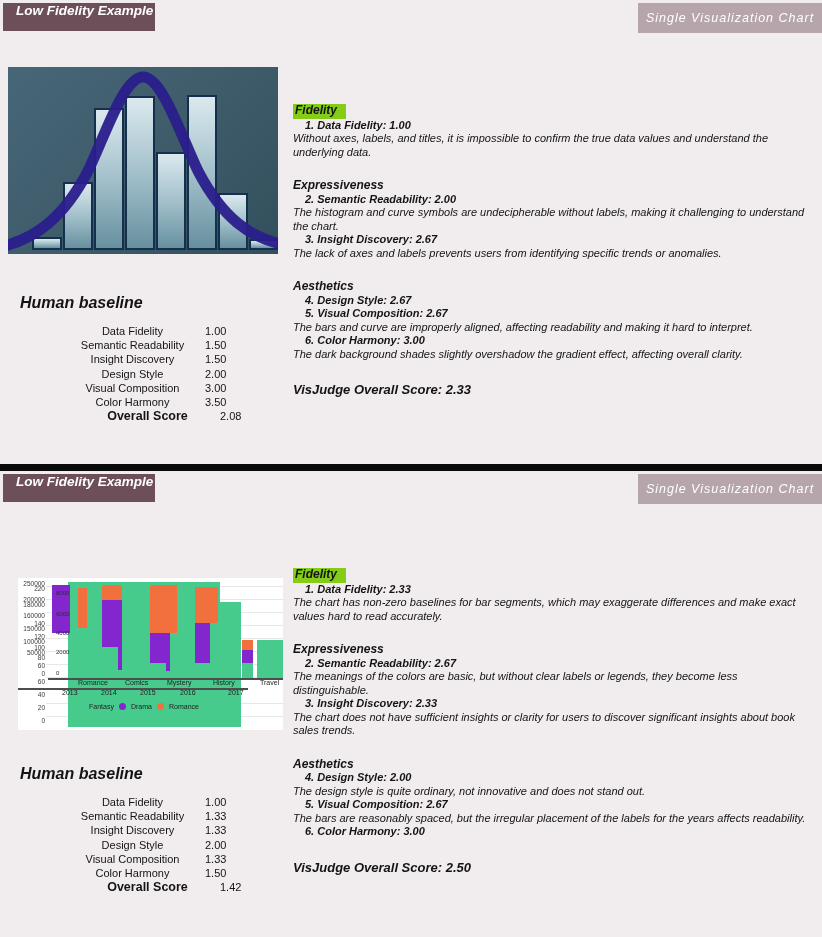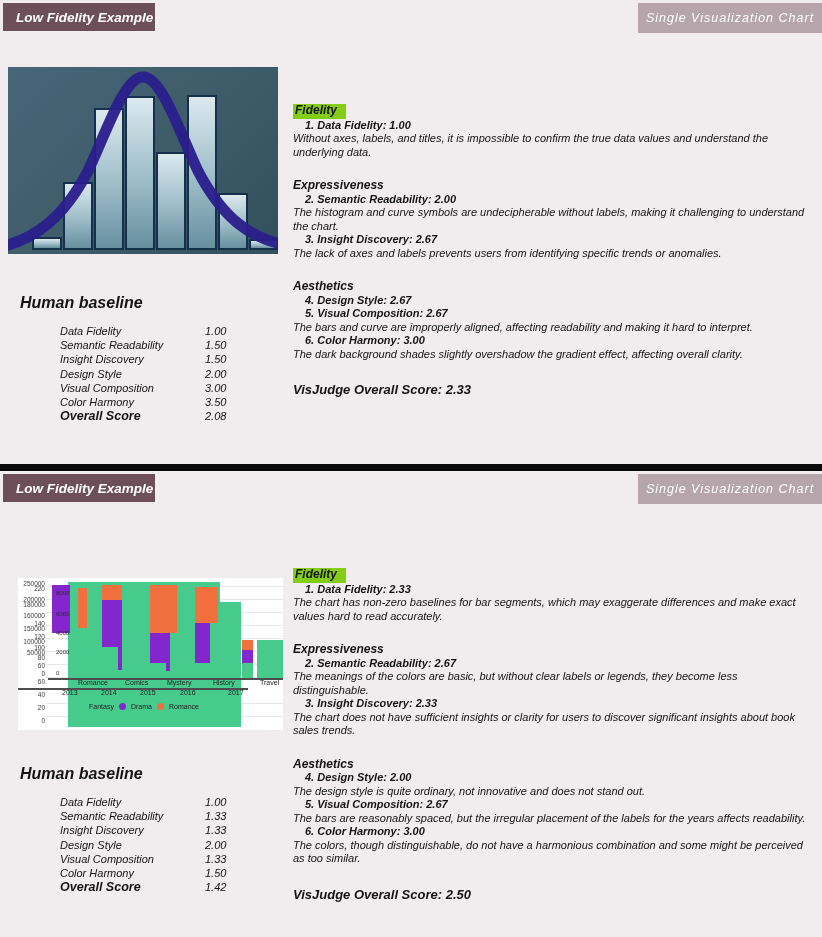--- a/index.html
+++ b/index.html
@@ -2,35 +2,35 @@
 <html><head>
 <meta charset="utf-8">
 <style>
   html,body{margin:0;padding:0;}
   body{width:822px;height:937px;background:#f1ecee;font-family:"Liberation Sans",sans-serif;color:#141414;position:relative;overflow:hidden;}
   .panel{position:absolute;left:0;width:822px;}
   #panel1{top:0;height:464px;}
   #panel2{top:471px;height:466px;}
   #divider{position:absolute;top:464px;left:0;width:822px;height:7px;background:#0a0a0a;}
   .badge-dark{position:absolute;top:3px;left:3px;width:152px;height:28px;background:#6d4f59;color:#fff;
-    font-style:italic;font-weight:bold;font-size:13.5px;display:flex;align-items:center;padding-left:13px;box-sizing:border-box;}
+    font-style:italic;font-weight:bold;font-size:13.5px;display:flex;align-items:flex-start;padding-left:13px;box-sizing:border-box;}
   .badge-light{position:absolute;top:3px;left:638px;width:184px;height:30px;background:#b7a5ac;color:#fff;
     font-style:italic;font-size:12.5px;letter-spacing:1px;display:flex;align-items:center;justify-content:center;}
   
   .chart1{position:absolute;left:8px;top:67px;width:270px;height:187px;overflow:hidden;
     background:linear-gradient(135deg,#476678 0%,#3f5d6b 45%,#32505c 100%);}
   .c1bar{position:absolute;bottom:4px;width:30px;background:linear-gradient(#dbe9ee,#9dbcc7 55%,#67909f);
     border:2px solid #14304d;box-sizing:border-box;}
   .curve-svg{position:absolute;left:0;top:0;}
   
   .hb-title{position:absolute;left:20px;top:294px;font-style:italic;font-weight:bold;font-size:16px;}
-  .hb-table{position:absolute;left:60px;top:324px;width:200px;font-style:italic;font-size:11px;line-height:14.2px;}
+  .hb-table{position:absolute;left:60px;top:324px;width:200px;font-size:11px;line-height:14.2px;text-align:center;}
   .hb-row{display:flex;}
   .hb-label{width:145px;}
-  .hb-row.ov .hb-label{font-weight:bold;font-size:12.5px;}
+  .hb-row.ov .hb-label{font-weight:bold;font-size:12.5px;margin-left:15px;}
   
   .evalcol{position:absolute;left:293px;width:520px;font-style:italic;font-size:11px;line-height:13.5px;}
   #panel1 .evalcol{top:104px;}
   #panel2 .evalcol{top:97px;}
   .sec + .sec{margin-top:20px;}
   .sec-title{font-weight:bold;font-size:12px;display:inline-block;}
   .sec-title.hl{background:#84cc16;padding:0 9px 1px 2px;}
   .item-head{font-weight:bold;margin-left:12px;}
   .overall-line{margin-top:22px;font-weight:bold;font-size:13px;}
   
@@ -272,17 +272,16 @@
       <div class="item-head">3. Insight Discovery: 2.33</div>
       <div class="item-body">The chart does not have sufficient insights or clarity for users to discover significant insights about book sales trends.</div>
     </div>
     <div class="sec">
       <span class="sec-title">Aesthetics</span>
       <div class="item-head">4. Design Style: 2.00</div>
       <div class="item-body">The design style is quite ordinary, not innovative and does not stand out.</div>
       <div class="item-head">5. Visual Composition: 2.67</div>
       <div class="item-body">The bars are reasonably spaced, but the irregular placement of the labels for the years affects readability.</div>
       <div class="item-head">6. Color Harmony: 3.00</div>
-      <div class="item-body">The colors, though distinguishable, do not have a harmonious combination and some might be perceived as too similar.</div>
     </div>
     <div class="overall-line">VisJudge Overall Score: 2.50</div>
   </div>
 </section>
 
 </body></html>

